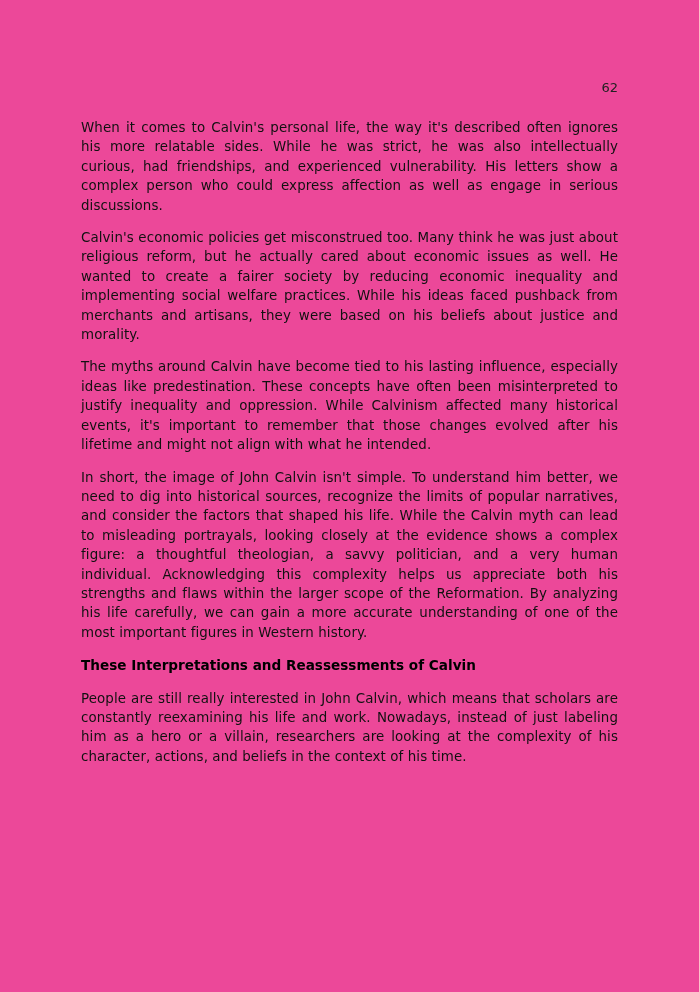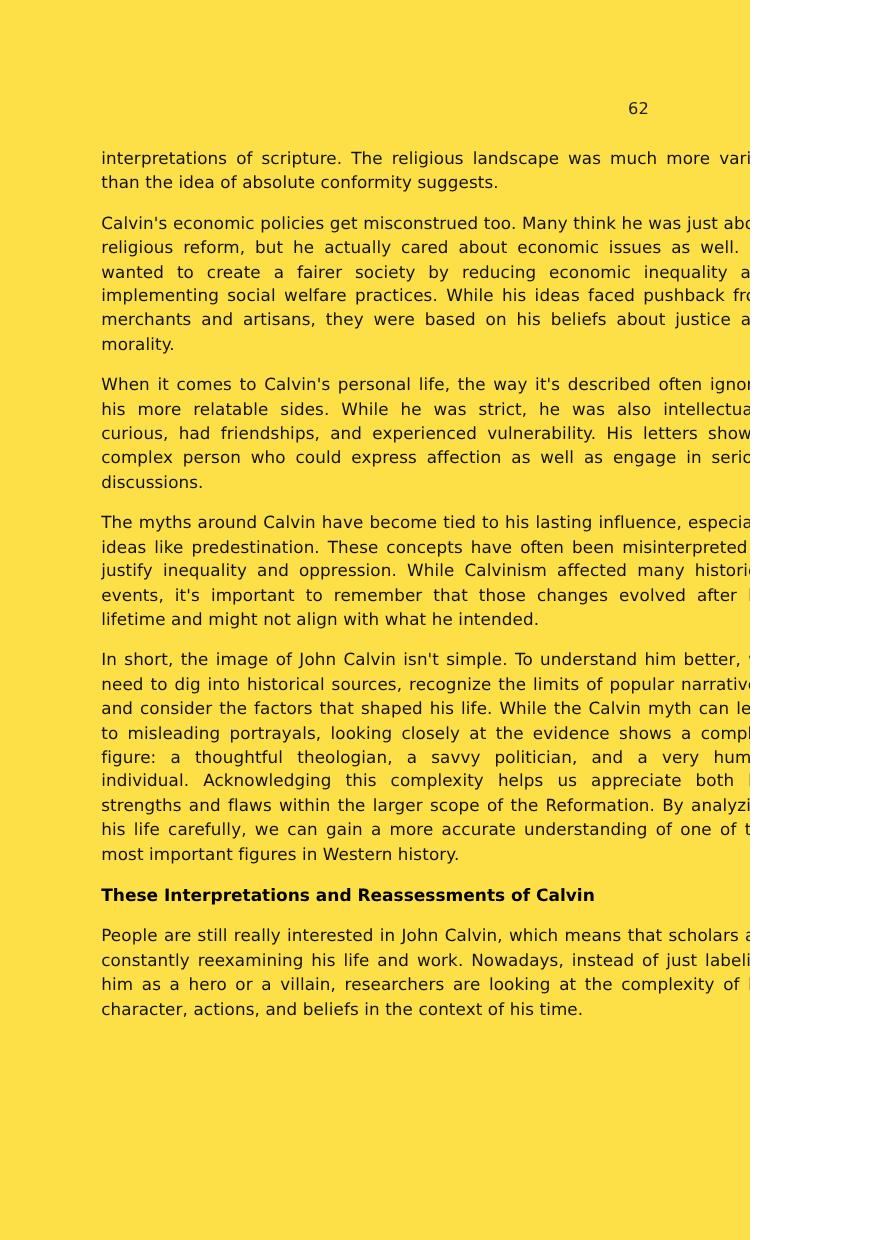--- a/index.html
+++ b/index.html
@@ -2,23 +2,23 @@
 <html><head>
 <meta charset="utf-8">
 <style>
   html, body {
     margin: 0;
     padding: 0;
     background: #ffffff;
   }
   .page {
     position: relative;
-    width: 600px;
+    width: 699px;
     height: 992px;
-    background: #fde047;
+    background: #ec4899;
     box-sizing: border-box;
     font-family: "DejaVu Sans", "Liberation Sans", sans-serif;
     color: #111111;
     overflow: hidden;
   }
   .page-number {
     position: absolute;
     top: 80px;
     right: 81px;
     font-size: 13px;
@@ -50,23 +50,22 @@
     color: #000000;
   }
 </style>
 </head>
 <body>
 
 <div class="page">
   <div class="page-number">62</div>
 
   <div class="content">
-    <p>interpretations of scripture. The religious landscape was much more varied than the idea of absolute conformity suggests.</p>
+    <p>When it comes to Calvin's personal life, the way it's described often ignores his more relatable sides. While he was strict, he was also intellectually curious, had friendships, and experienced vulnerability. His letters show a complex person who could express affection as well as engage in serious discussions.</p>
     <p>Calvin's economic policies get misconstrued too. Many think he was just about religious reform, but he actually cared about economic issues as well. He wanted to create a fairer society by reducing economic inequality and implementing social welfare practices. While his ideas faced pushback from merchants and artisans, they were based on his beliefs about justice and morality.</p>
-    <p>When it comes to Calvin's personal life, the way it's described often ignores his more relatable sides. While he was strict, he was also intellectually curious, had friendships, and experienced vulnerability. His letters show a complex person who could express affection as well as engage in serious discussions.</p>
     <p>The myths around Calvin have become tied to his lasting influence, especially ideas like predestination. These concepts have often been misinterpreted to justify inequality and oppression. While Calvinism affected many historical events, it's important to remember that those changes evolved after his lifetime and might not align with what he intended.</p>
     <p>In short, the image of John Calvin isn't simple. To understand him better, we need to dig into historical sources, recognize the limits of popular narratives, and consider the factors that shaped his life. While the Calvin myth can lead to misleading portrayals, looking closely at the evidence shows a complex figure: a thoughtful theologian, a savvy politician, and a very human individual. Acknowledging this complexity helps us appreciate both his strengths and flaws within the larger scope of the Reformation. By analyzing his life carefully, we can gain a more accurate understanding of one of the most important figures in Western history.</p>
 
     <h2>These Interpretations and Reassessments of Calvin</h2>
 
     <p>People are still really interested in John Calvin, which means that scholars are constantly reexamining his life and work. Nowadays, instead of just labeling him as a hero or a villain, researchers are looking at the complexity of his character, actions, and beliefs in the context of his time.</p>
   </div>
 </div>
 
 </body></html>

